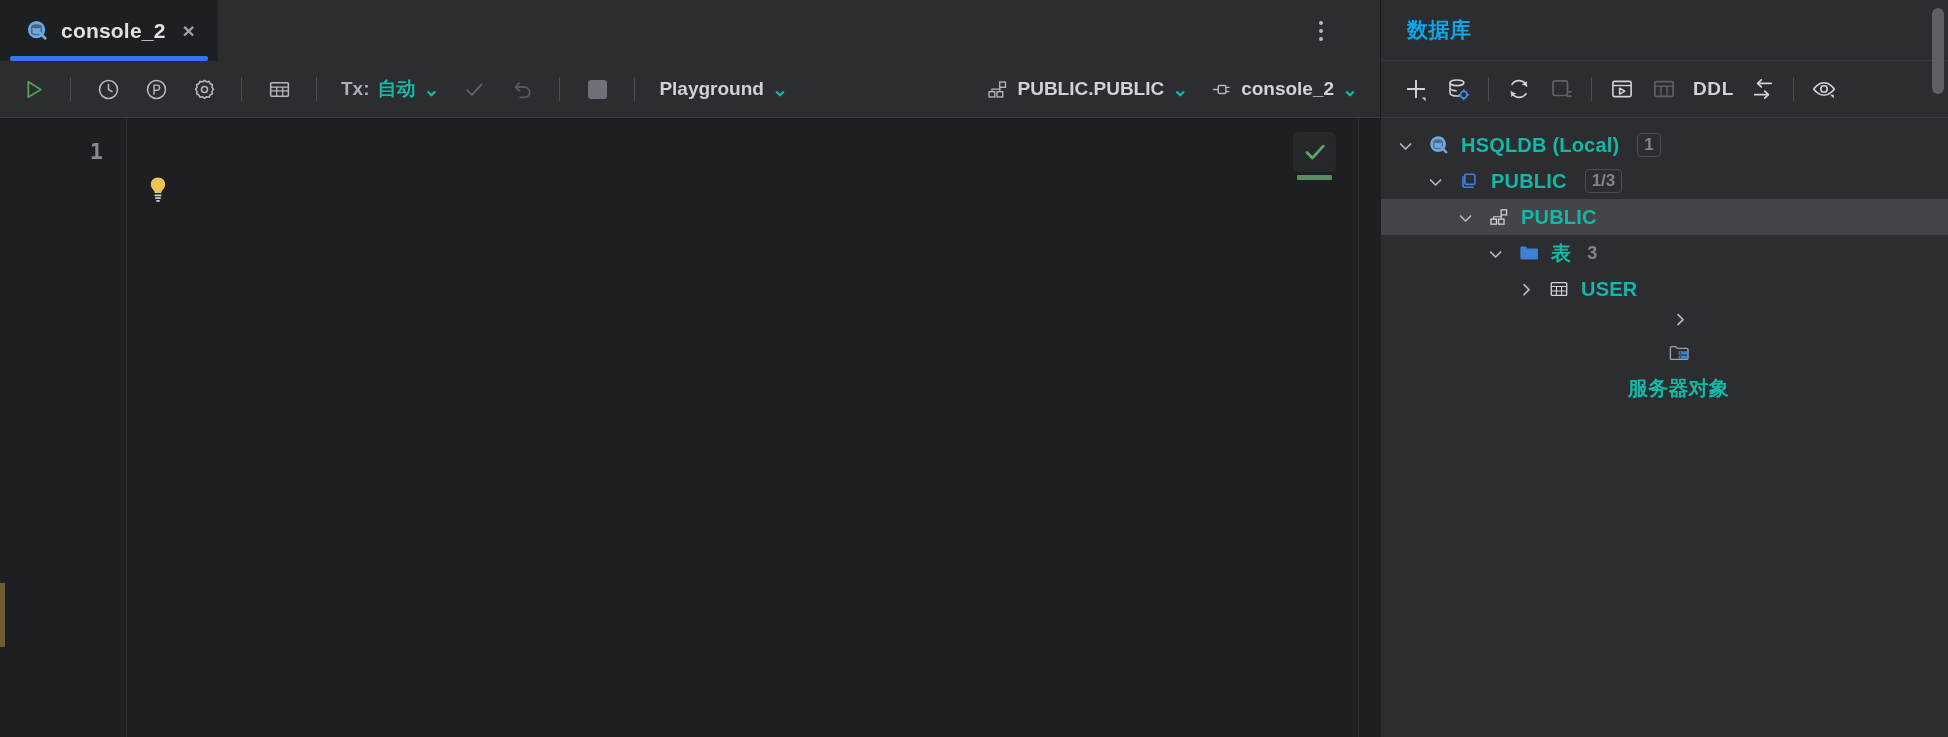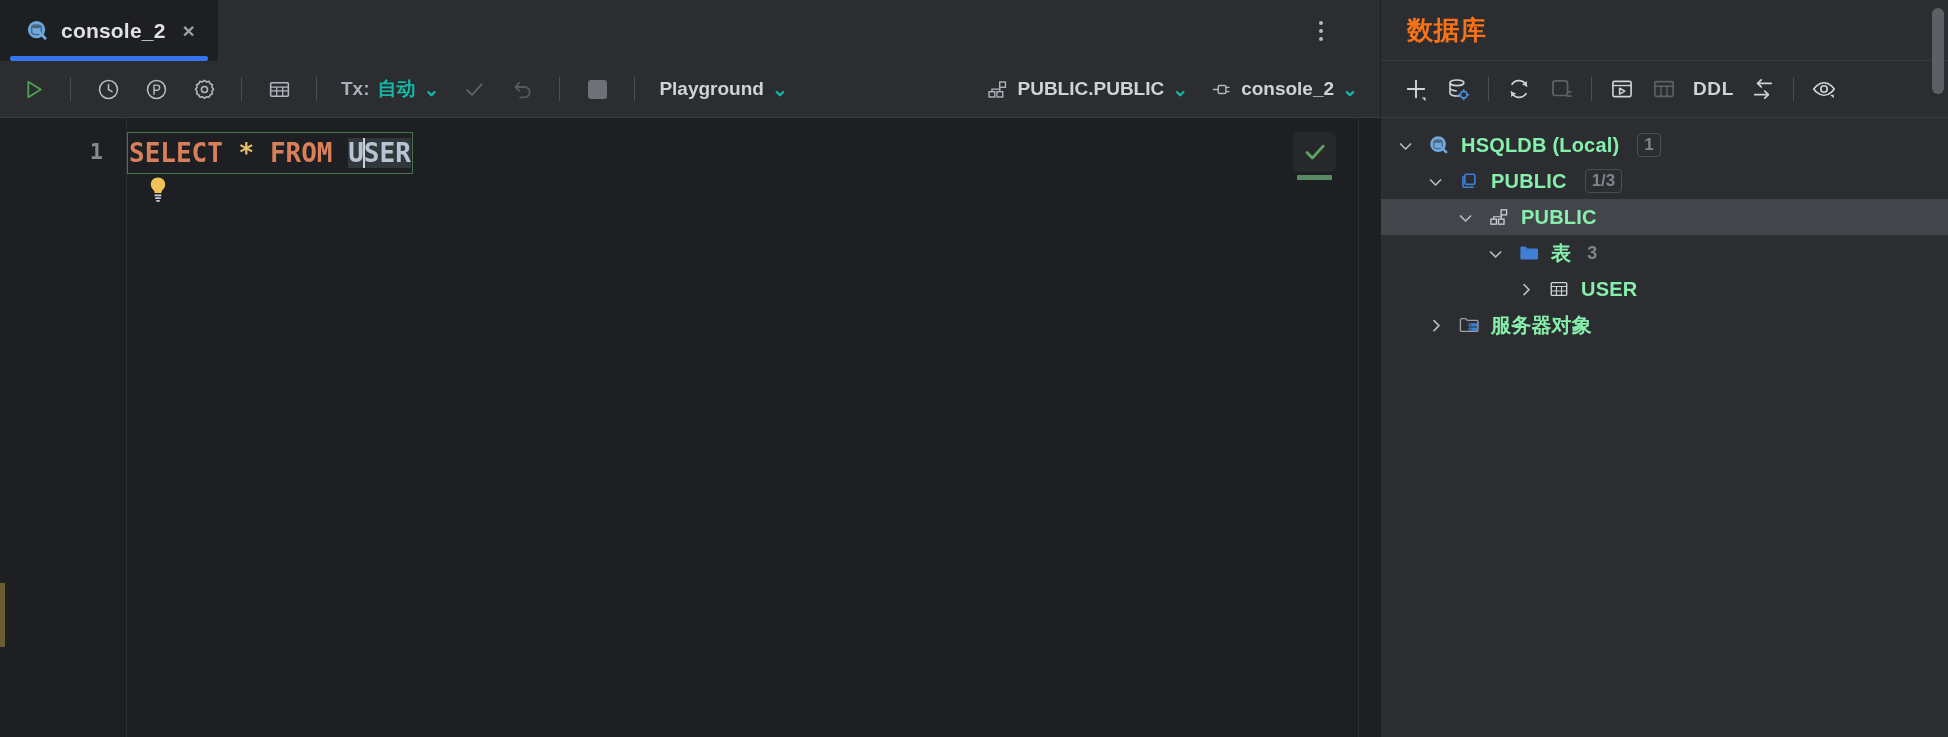--- a/index.html
+++ b/index.html
@@ -158,21 +158,21 @@
     border-left: 1px solid #1e1f22;
     display: flex; flex-direction: column;
     position: relative;
   }
   #db-header {
     height: 61px; flex: 0 0 61px;
     display: flex; align-items: center;
     padding: 0 26px;
     border-bottom: 1px solid #393b40;
   }
-  #db-title { color: #f97316; font-size: 26px; letter-spacing: .5px; }
+  #db-title { color: #0ea5e9; font-size: 21px; letter-spacing: .5px; }
 
   #db-toolbar {
     height: 57px; flex: 0 0 57px;
     display: flex; align-items: center;
     padding: 0 14px;
     border-bottom: 1px solid #393b40;
   }
   .dbtb-btn {
     width: 42px; height: 42px;
     display: flex; align-items: center; justify-content: center;
@@ -196,21 +196,21 @@
     gap: 10px;
     cursor: default;
     white-space: nowrap;
   }
   .tree-row.selected { background: #43454a; }
   .twisty {
     width: 24px; height: 24px; flex: 0 0 24px;
     display: flex; align-items: center; justify-content: center;
   }
   .tree-icon { width: 24px; height: 24px; flex: 0 0 24px; display: flex; align-items: center; justify-content: center; }
-  .tree-label { color: #86efac; font-size: 20px; letter-spacing: .2px; }
+  .tree-label { color: #14b8a6; font-size: 20px; letter-spacing: .2px; }
   .tree-badge {
     color: #7f848d; font-size: 17px;
     padding: 1px 6px; border-radius: 4px;
     border: 1px solid #4a4d52; margin-left: 8px;
   }
   .tree-count { color: #7f848d; font-size: 18px; margin-left: 6px; }
 
   
   #panel-scrollbar {
     position: absolute; right: 4px; top: 8px;
@@ -347,21 +347,20 @@
 
       <div id="left-marker-strip">
         <div class="mk"></div>
       </div>
 
       <div id="gutter">
         <span>1</span>
       </div>
 
       <div id="code-col">
-        <div id="code-line"><span class="tok-kw">SELECT</span><span> </span><span class="tok-star">*</span><span> </span><span class="tok-kw">FROM</span><span> </span><span class="tok-ident"><span>U</span><span class="caret"></span><span>SER</span></span></div>
 
         <div id="bulb">
           <svg viewBox="0 0 24 26" width="26" height="30">
             <path d="M12 2.4c-4 0-6.6 2.9-6.6 6.4 0 2.6 1.5 4 2.6 5.4.6.8.9 1.5.9 2.4h6.2c0-.9.3-1.6.9-2.4 1.1-1.4 2.6-2.8 2.6-5.4 0-3.5-2.6-6.4-6.6-6.4z" fill="#f0c357"></path>
             <rect x="8.9" y="18" width="6.2" height="1.7" fill="#c7ccd4"></rect>
             <rect x="9.4" y="20.6" width="5.2" height="1.6" fill="#c7ccd4"></rect>
             <rect x="10.4" y="23.2" width="3.2" height="1.6" fill="#c7ccd4"></rect>
           </svg>
         </div>
 
@@ -531,21 +530,21 @@
             </svg>
           </span>
           <span class="tree-icon">
             <svg viewBox="0 0 24 24" width="22" height="22">
               <rect x="3.6" y="5" width="16.8" height="14" rx="1" fill="none" stroke="#cfd2d8" stroke-width="1.5"></rect>
               <path d="M3.6 9.2h16.8M9.2 9.2v9.8M14.8 9.2v9.8M3.6 14.1h16.8" stroke="#cfd2d8" stroke-width="1.2"></path>
             </svg>
           </span>
           <span class="tree-label">USER</span>
         </div>
-        <div class="tree-row" style="padding-left: 42px; padding-right: 14px;">
+        <div class="tree-row" style="padding-left: 42px; padding-right: 14px; flex-direction: column;">
           <span class="twisty">
             <svg viewBox="0 0 20 20" width="20" height="20">
               <path d="M9 5.6l5 5-5 5" fill="none" stroke="#b4b8bf" stroke-width="1.7" stroke-linecap="round" stroke-linejoin="round"></path>
             </svg>
           </span>
           <span class="tree-icon">
             <svg viewBox="0 0 24 24" width="22" height="22">
               <path d="M2.6 6.4a1.4 1.4 0 0 1 1.4-1.4h4.4l1.8 2h10.2a1.4 1.4 0 0 1 1.4 1.4v9.2a1.4 1.4 0 0 1-1.4 1.4H4a1.4 1.4 0 0 1-1.4-1.4z" fill="none" stroke="#9da0a8" stroke-width="1.5"></path>
               <rect x="11.6" y="10" width="9.4" height="3.6" rx=".6" fill="#3f7fd6"></rect>
               <rect x="11.6" y="14.8" width="9.4" height="3.6" rx=".6" fill="#3f7fd6"></rect>

